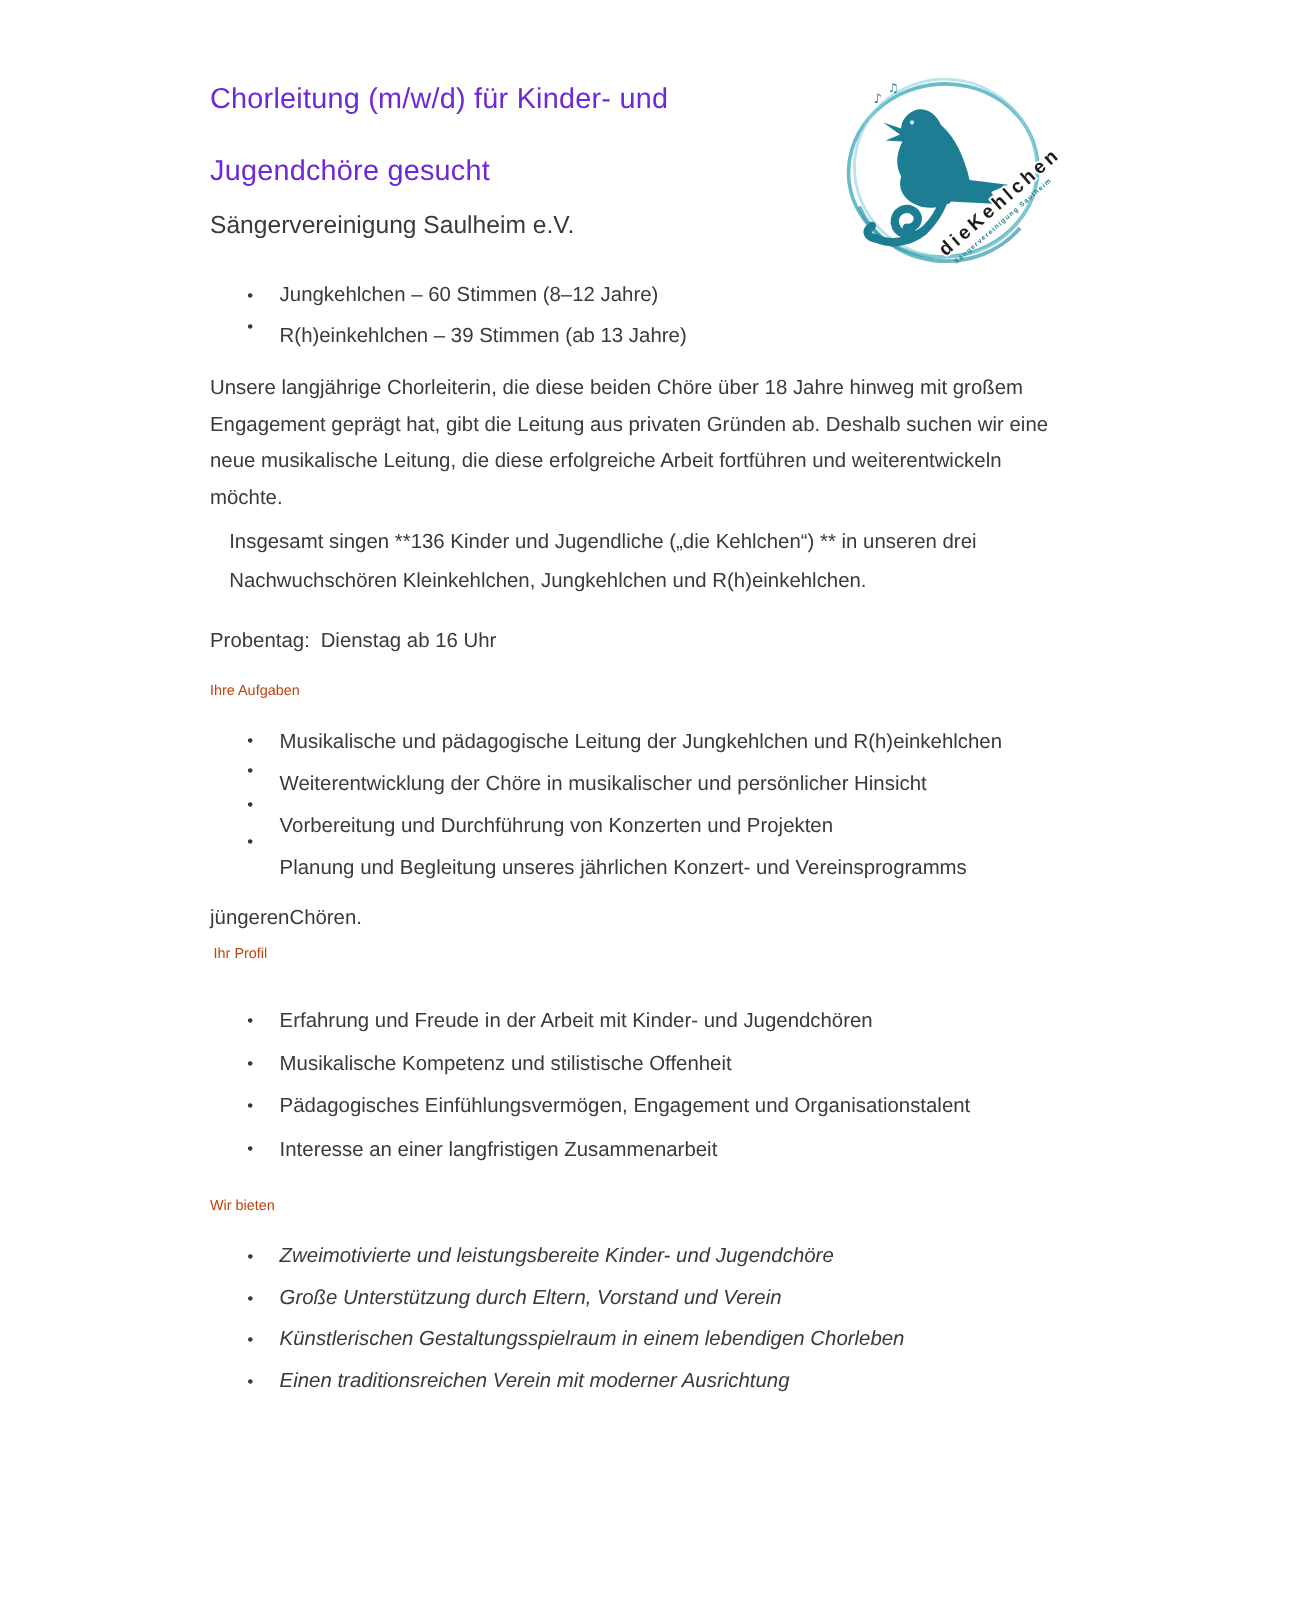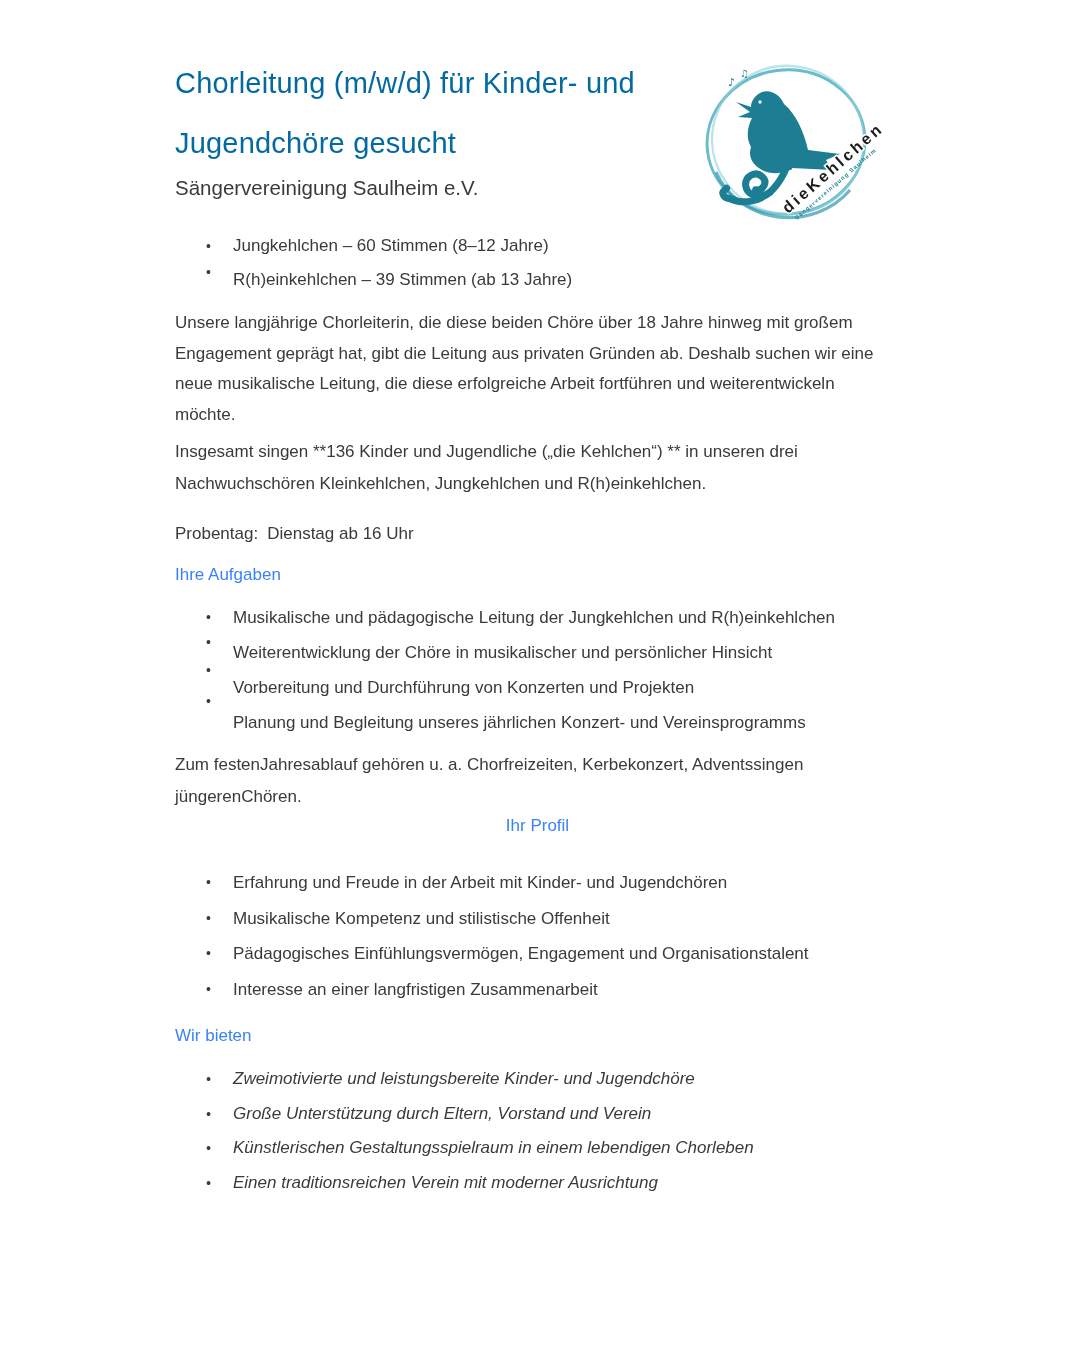--- a/index.html
+++ b/index.html
@@ -15,39 +15,39 @@
     width: 1080px; height: 1350px;
     overflow: hidden;
     background: #ffffff;
   }
   .content {
     position: absolute;
     left: 175px; top: 66px;
     width: 722px;
   }
   .title-line {
-    font-size: 29px;
+    font-size: 24px;
     line-height: 34px;
     font-weight: 400;
-    color: #0369a1;
+    color: #6d28d9;
     letter-spacing: 0.2px;
   }
   .title-line.second { margin-top: 26px; }
   .subtitle {
     font-size: 20.5px;
     line-height: 26px;
     margin-top: 15px;
     color: #3a3a3a;
   }
   .par { font-size: 17px; }
   .par .line { line-height: 30.5px; white-space: nowrap; }
   .intro { margin-top: 3px; }
   .leader { margin-top: 11px; }
   .total { margin-top: 6px; }
-  .total .line { line-height: 31.5px; }
+  .total .line { line-height: 31.5px; margin-left: 16px; }
   .yearly { margin-top: 9px; }
   .yearly .line { line-height: 32px; }
 
   ul.blist {
     list-style: none;
     margin: 0;
     padding: 0 0 0 58px;
   }
   ul.blist li {
     position: relative;
@@ -77,27 +77,27 @@
   ul.profile { margin-top: 26px; }
   ul.profile li { line-height: 35.5px; }
 
   ul.offer { margin-top: 13px; }
   ul.offer li { line-height: 34.5px; font-style: italic; }
 
   .rehearsal { margin-top: 22px; font-size: 17px; line-height: 26px; }
   .rehearsal .value { margin-left: 9px; }
 
   .sec-heading {
-    font-size: 17px;
+    font-size: 12px;
     line-height: 26px;
     font-weight: 400;
-    color: #3b82f6;
+    color: #c2410c;
   }
   .tasks-heading { margin-top: 15px; }
-  .profile-heading { margin-top: 0; padding-left: 3px; text-align: center; }
+  .profile-heading { margin-top: 0; padding-left: 3px; }
   .offer-heading { margin-top: 16px; }
 
   .logo {
     position: absolute;
     left: 700px; top: 62px;
     width: 210px; height: 165px;
   }
   .logo svg { overflow: visible; display: block; }
   .logo-wordmark-text {
     font-family: "Liberation Sans", sans-serif;
@@ -195,21 +195,20 @@
     <div class="sec-heading tasks-heading">Ihre Aufgaben</div>
 
     <ul class="blist tasks">
       <li>Musikalische und pädagogische Leitung der Jungkehlchen und R(h)einkehlchen</li>
       <li>Weiterentwicklung der Chöre in musikalischer und persönlicher Hinsicht</li>
       <li>Vorbereitung und Durchführung von Konzerten und Projekten</li>
       <li>Planung und Begleitung unseres jährlichen Konzert- und Vereinsprogramms</li>
     </ul>
 
     <div class="par yearly">
-      <div class="line">Zum festenJahresablauf gehören u. a. Chorfreizeiten, Kerbekonzert, Adventssingen</div>
       <div class="line">jüngerenChören.</div>
     </div>
 
     <div class="sec-heading profile-heading">Ihr Profil</div>
 
     <ul class="blist profile">
       <li>Erfahrung und Freude in der Arbeit mit Kinder- und Jugendchören</li>
       <li>Musikalische Kompetenz und stilistische Offenheit</li>
       <li>Pädagogisches Einfühlungsvermögen, Engagement und Organisationstalent</li>
       <li>Interesse an einer langfristigen Zusammenarbeit</li>

